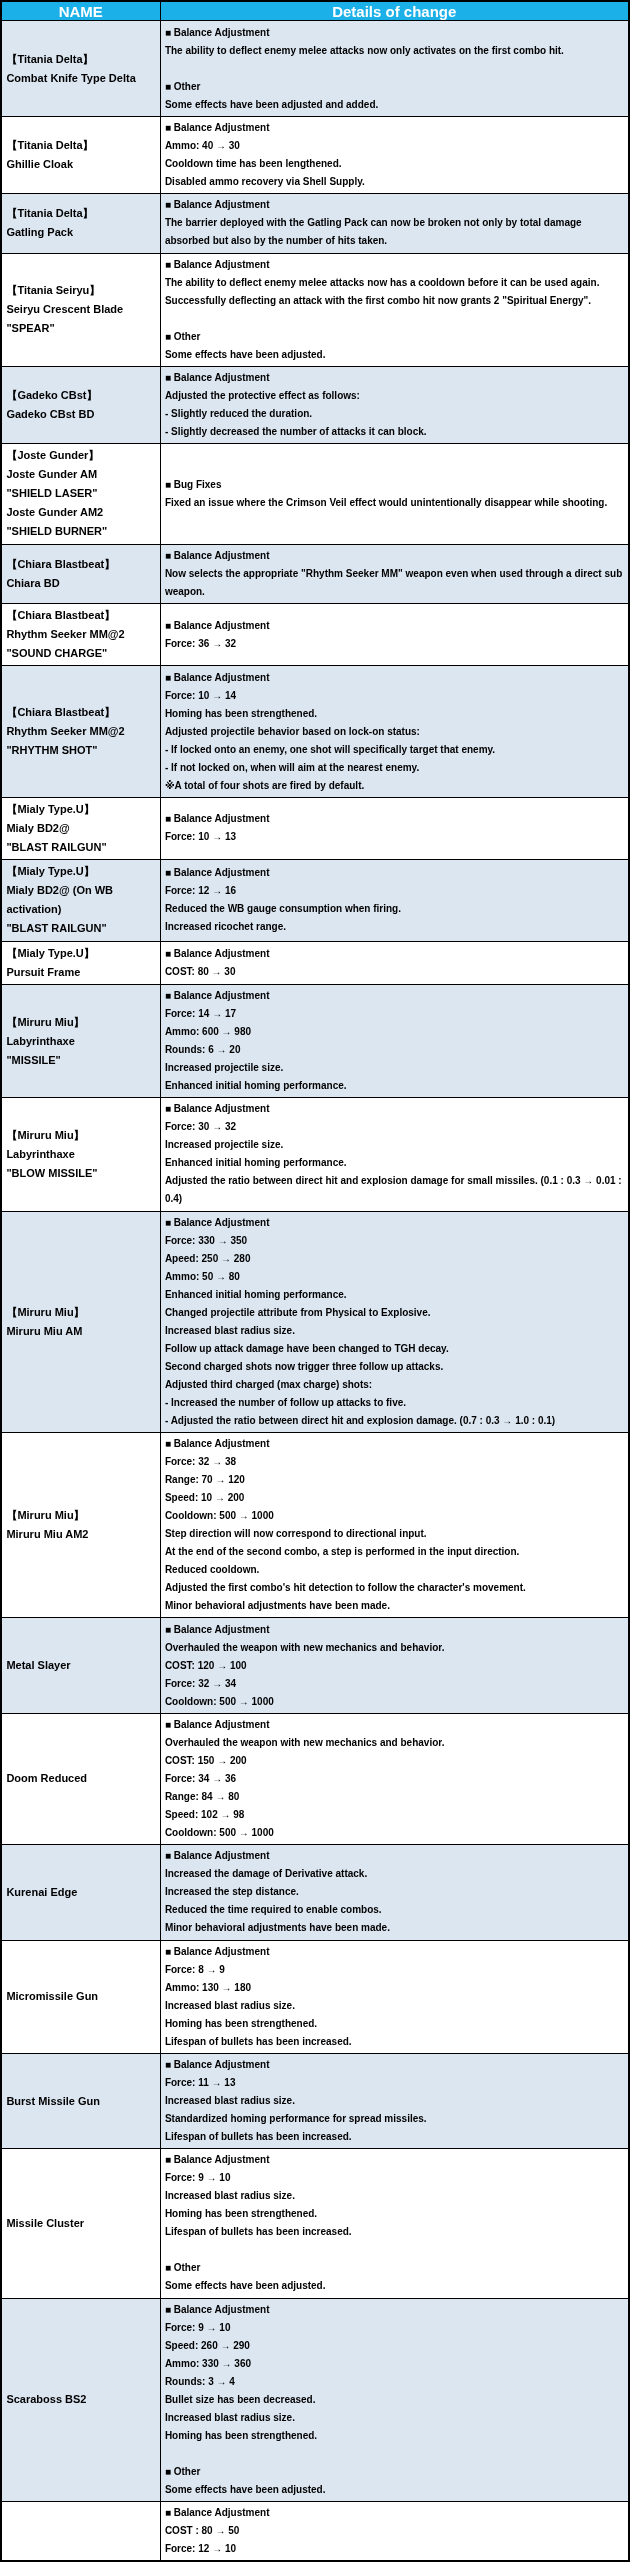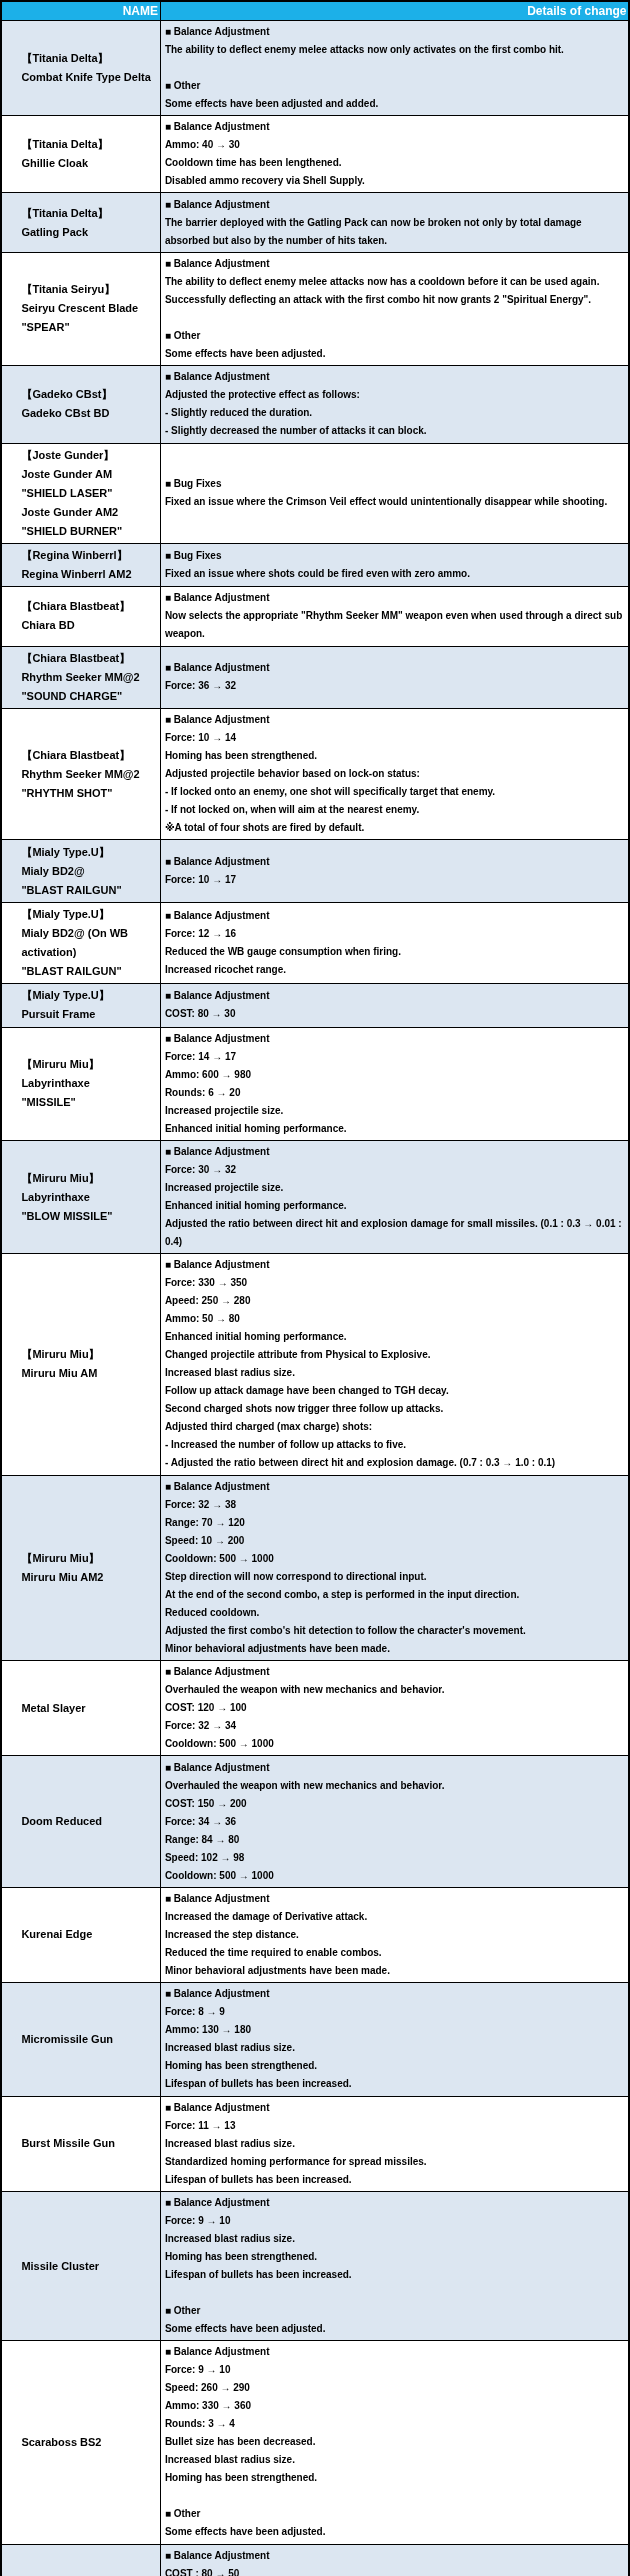--- a/index.html
+++ b/index.html
@@ -18,25 +18,25 @@
   table.patch{
     width:630px;
     border-collapse:collapse;
     table-layout:fixed;
     border:2.2px solid var(--border);
   }
   table.patch col.c-name{width:159px;}
   table.patch th{
     background:var(--header-bg);
     color:var(--header-text);
-    font-size:12px;
+    font-size:15px;
     font-weight:bold;
     height:16.3px;
     padding:0.7px 1.5px;
-    text-align:right;
+    text-align:center;
     border:1.1px solid var(--border);
     border-bottom:1.9px solid var(--border);
   }
   table.patch td{
     border:1.1px solid var(--border);
     vertical-align:middle;
     padding:2.2px 4.4px;
   }
   tbody tr:nth-child(odd){background:var(--band);}
   tbody tr:nth-child(even){background:var(--plain);}
@@ -44,21 +44,20 @@
     border-right:1.9px solid var(--border);
     padding-left:5.2px;
     padding-right:3px;
   }
   .name-line{
     font-size:11px;
     font-weight:bold;
     line-height:19px;
     color:#000;
     word-wrap:break-word;
-    margin-left:15px;
   }
   td.details-cell{padding-left:6px;padding-right:3px;margin-top:20px;}
   .detail-line{
     font-size:10px;
     font-weight:bold;
     line-height:18px;
     color:#000;
     word-wrap:break-word;
   }
 </style>
@@ -151,30 +150,20 @@
           <div class="name-line">"SHIELD LASER"</div>
           <div class="name-line">Joste Gunder AM2</div>
           <div class="name-line">"SHIELD BURNER"</div>
         </td>
     <td class="details-cell">
           <div class="detail-line">■ Bug Fixes</div>
           <div class="detail-line">Fixed an issue where the Crimson Veil effect would unintentionally disappear while shooting.</div>
         </td>
   </tr>
 
-  <tr>
-    <td class="name-cell">
-          <div class="name-line">【Regina Winberrl】</div>
-          <div class="name-line">Regina Winberrl AM2</div>
-        </td>
-    <td class="details-cell">
-          <div class="detail-line">■ Bug Fixes</div>
-          <div class="detail-line">Fixed an issue where shots could be fired even with zero ammo.</div>
-        </td>
-  </tr>
 
   <tr>
     <td class="name-cell">
           <div class="name-line">【Chiara Blastbeat】</div>
           <div class="name-line">Chiara BD</div>
         </td>
     <td class="details-cell">
           <div class="detail-line">■ Balance Adjustment</div>
           <div class="detail-line">Now selects the appropriate "Rhythm Seeker MM" weapon even when used through a direct sub weapon.</div>
         </td>
@@ -210,21 +199,21 @@
   </tr>
 
   <tr>
     <td class="name-cell">
           <div class="name-line">【Mialy Type.U】</div>
           <div class="name-line">Mialy BD2@</div>
           <div class="name-line">"BLAST RAILGUN"</div>
         </td>
     <td class="details-cell">
           <div class="detail-line">■ Balance Adjustment</div>
-          <div class="detail-line">Force: 10 → 17</div>
+          <div class="detail-line">Force: 10 → 13</div>
         </td>
   </tr>
 
   <tr>
     <td class="name-cell">
           <div class="name-line">【Mialy Type.U】</div>
           <div class="name-line">Mialy BD2@ (On WB activation)</div>
           <div class="name-line">"BLAST RAILGUN"</div>
         </td>
     <td class="details-cell">

